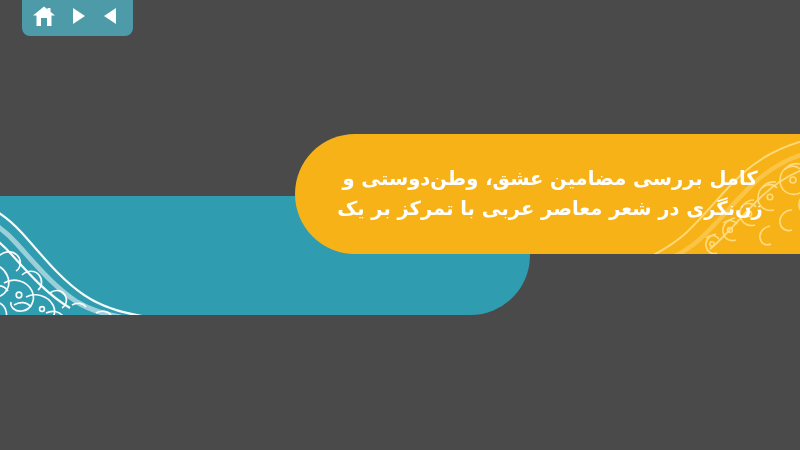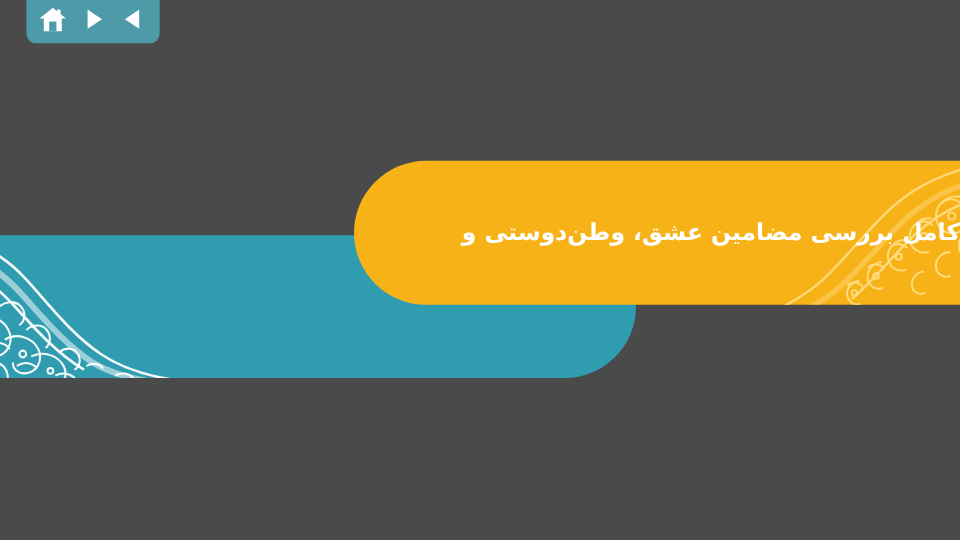--- a/index.html
+++ b/index.html
@@ -92,23 +92,23 @@
 
   
   #title-block {
     position: absolute;
     left: 300px;
     top: 136px;
     width: 500px;
     height: 116px;
     z-index: 30;
     display: flex;
-    flex-direction: row;
+    flex-direction: column;
     align-items: center;
-    justify-content: space-between;
+    justify-content: center;
     direction: rtl;
     pointer-events: none;
   }
   .title-line {
     color: #ffffff;
     font-size: 19.5px;
     line-height: 30px;
     font-weight: bold;
     text-align: center;
     white-space: nowrap;
@@ -189,20 +189,21 @@
         <path d="M73,93 C78,89 84,90 87,94"></path>
         <path d="M56,108 C60,104 66,105 69,109"></path>
         <path d="M186,72 C182,78 175,80 170,77"></path>
         <path d="M168,90 C164,95 158,97 153,94"></path>
       </g>
     </svg>
   </div>
 
   <div id="title-block">
     <div class="title-line">کامل بررسی مضامین عشق، وطن‌دوستی و</div>
+    <div class="title-line">زن‌نگری در شعر معاصر عربی با تمرکز بر یک</div>
   </div>
 
   <div id="navbar">
 
     <div class="nav-btn">
       <svg width="22" height="22" viewBox="0 0 22 22">
         <polygon points="16,3 16,19 4,11" fill="#ffffff"></polygon>
       </svg>
     </div>
 

